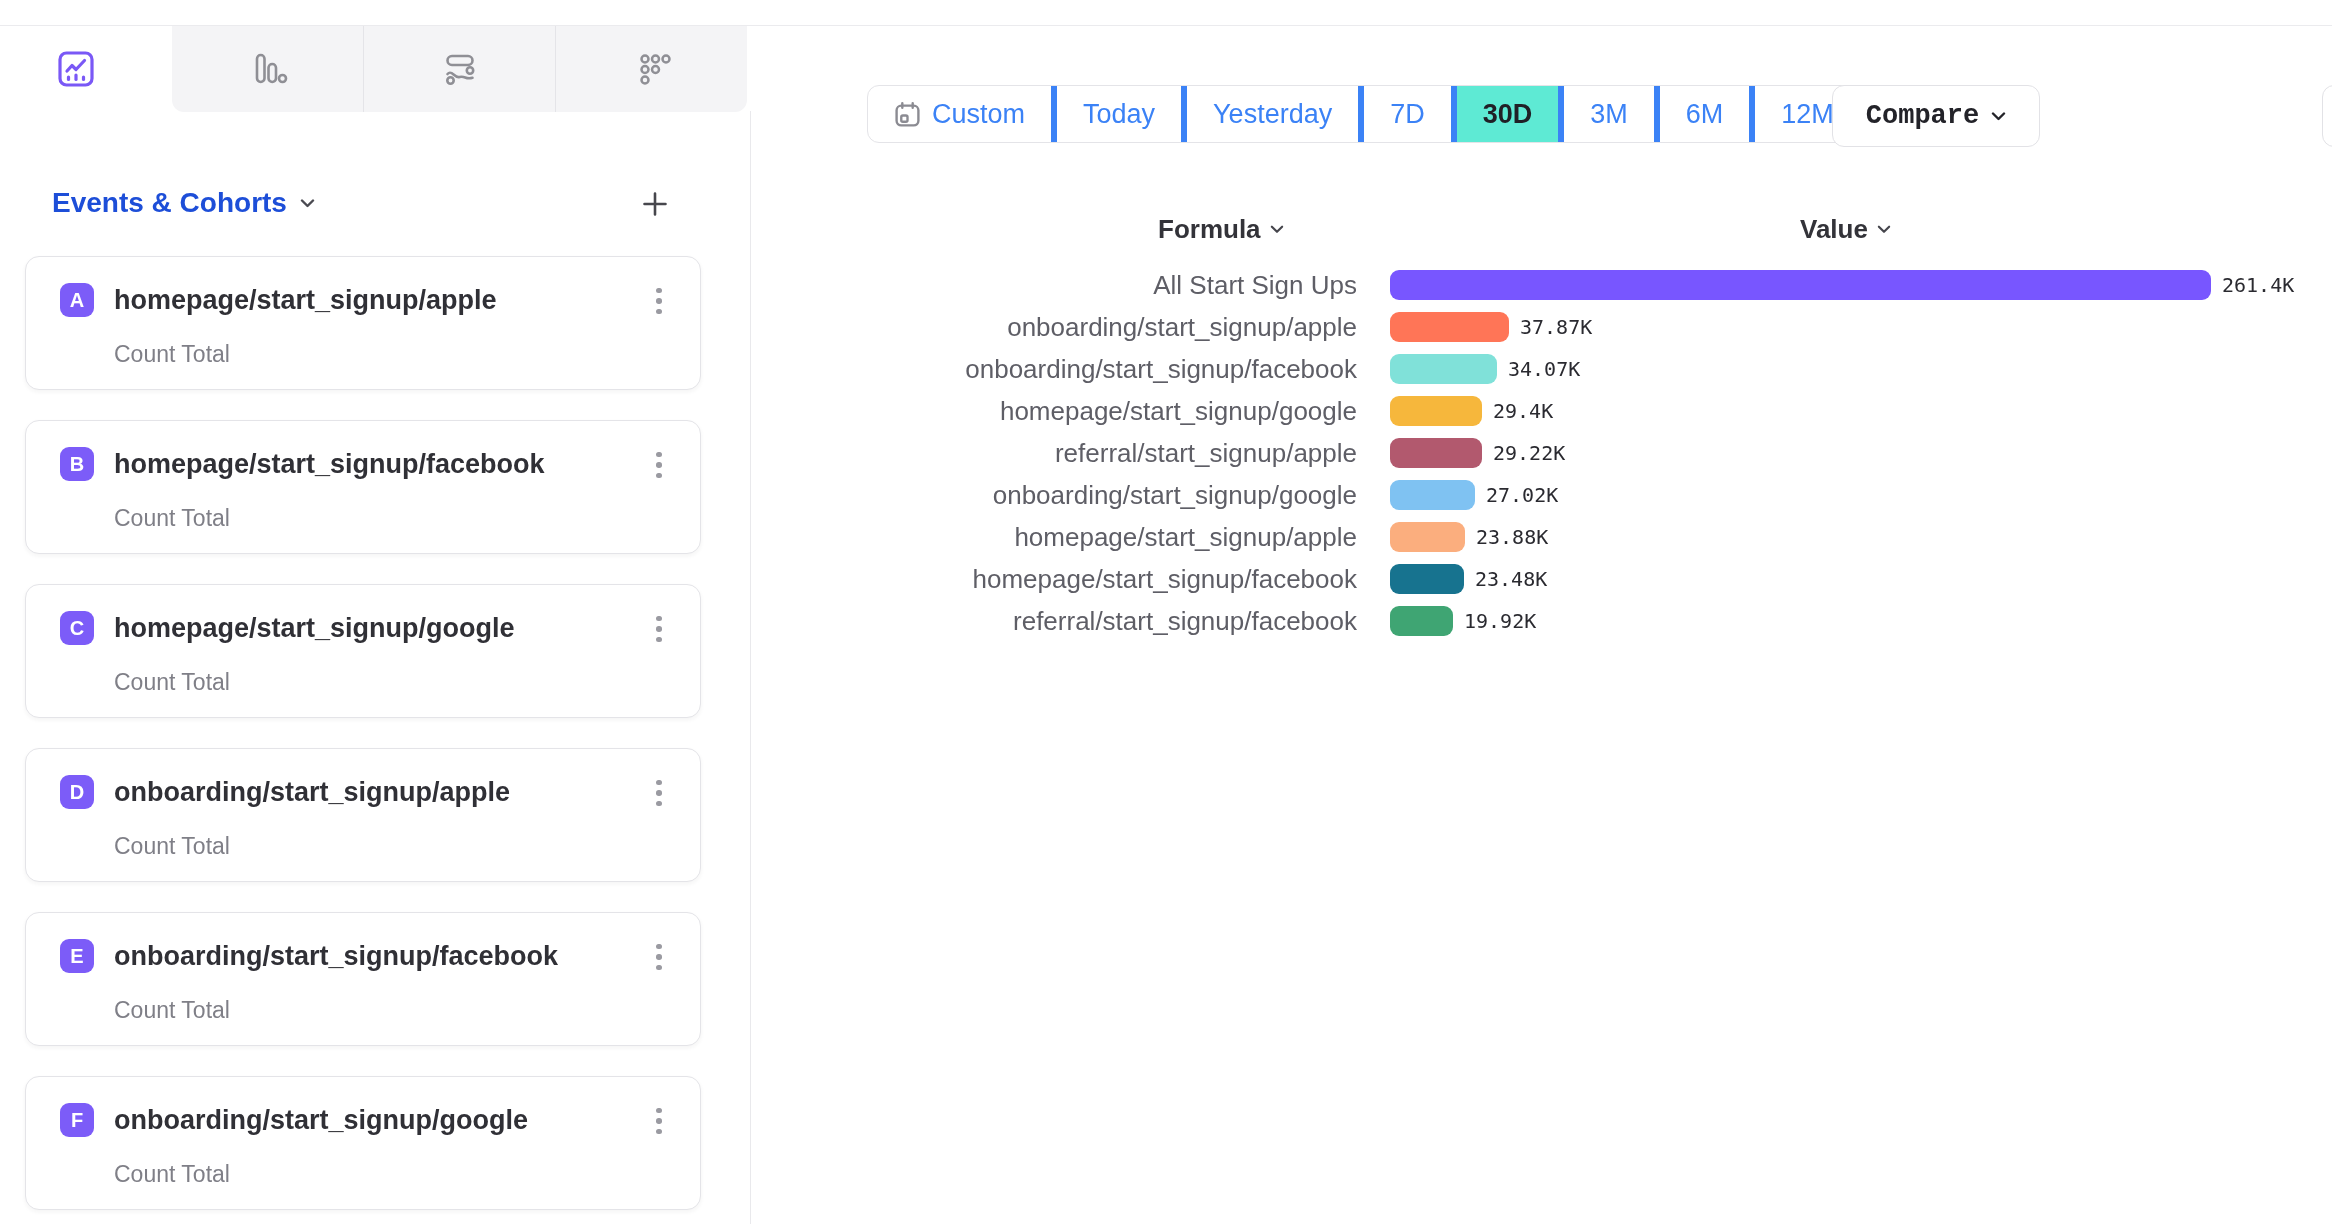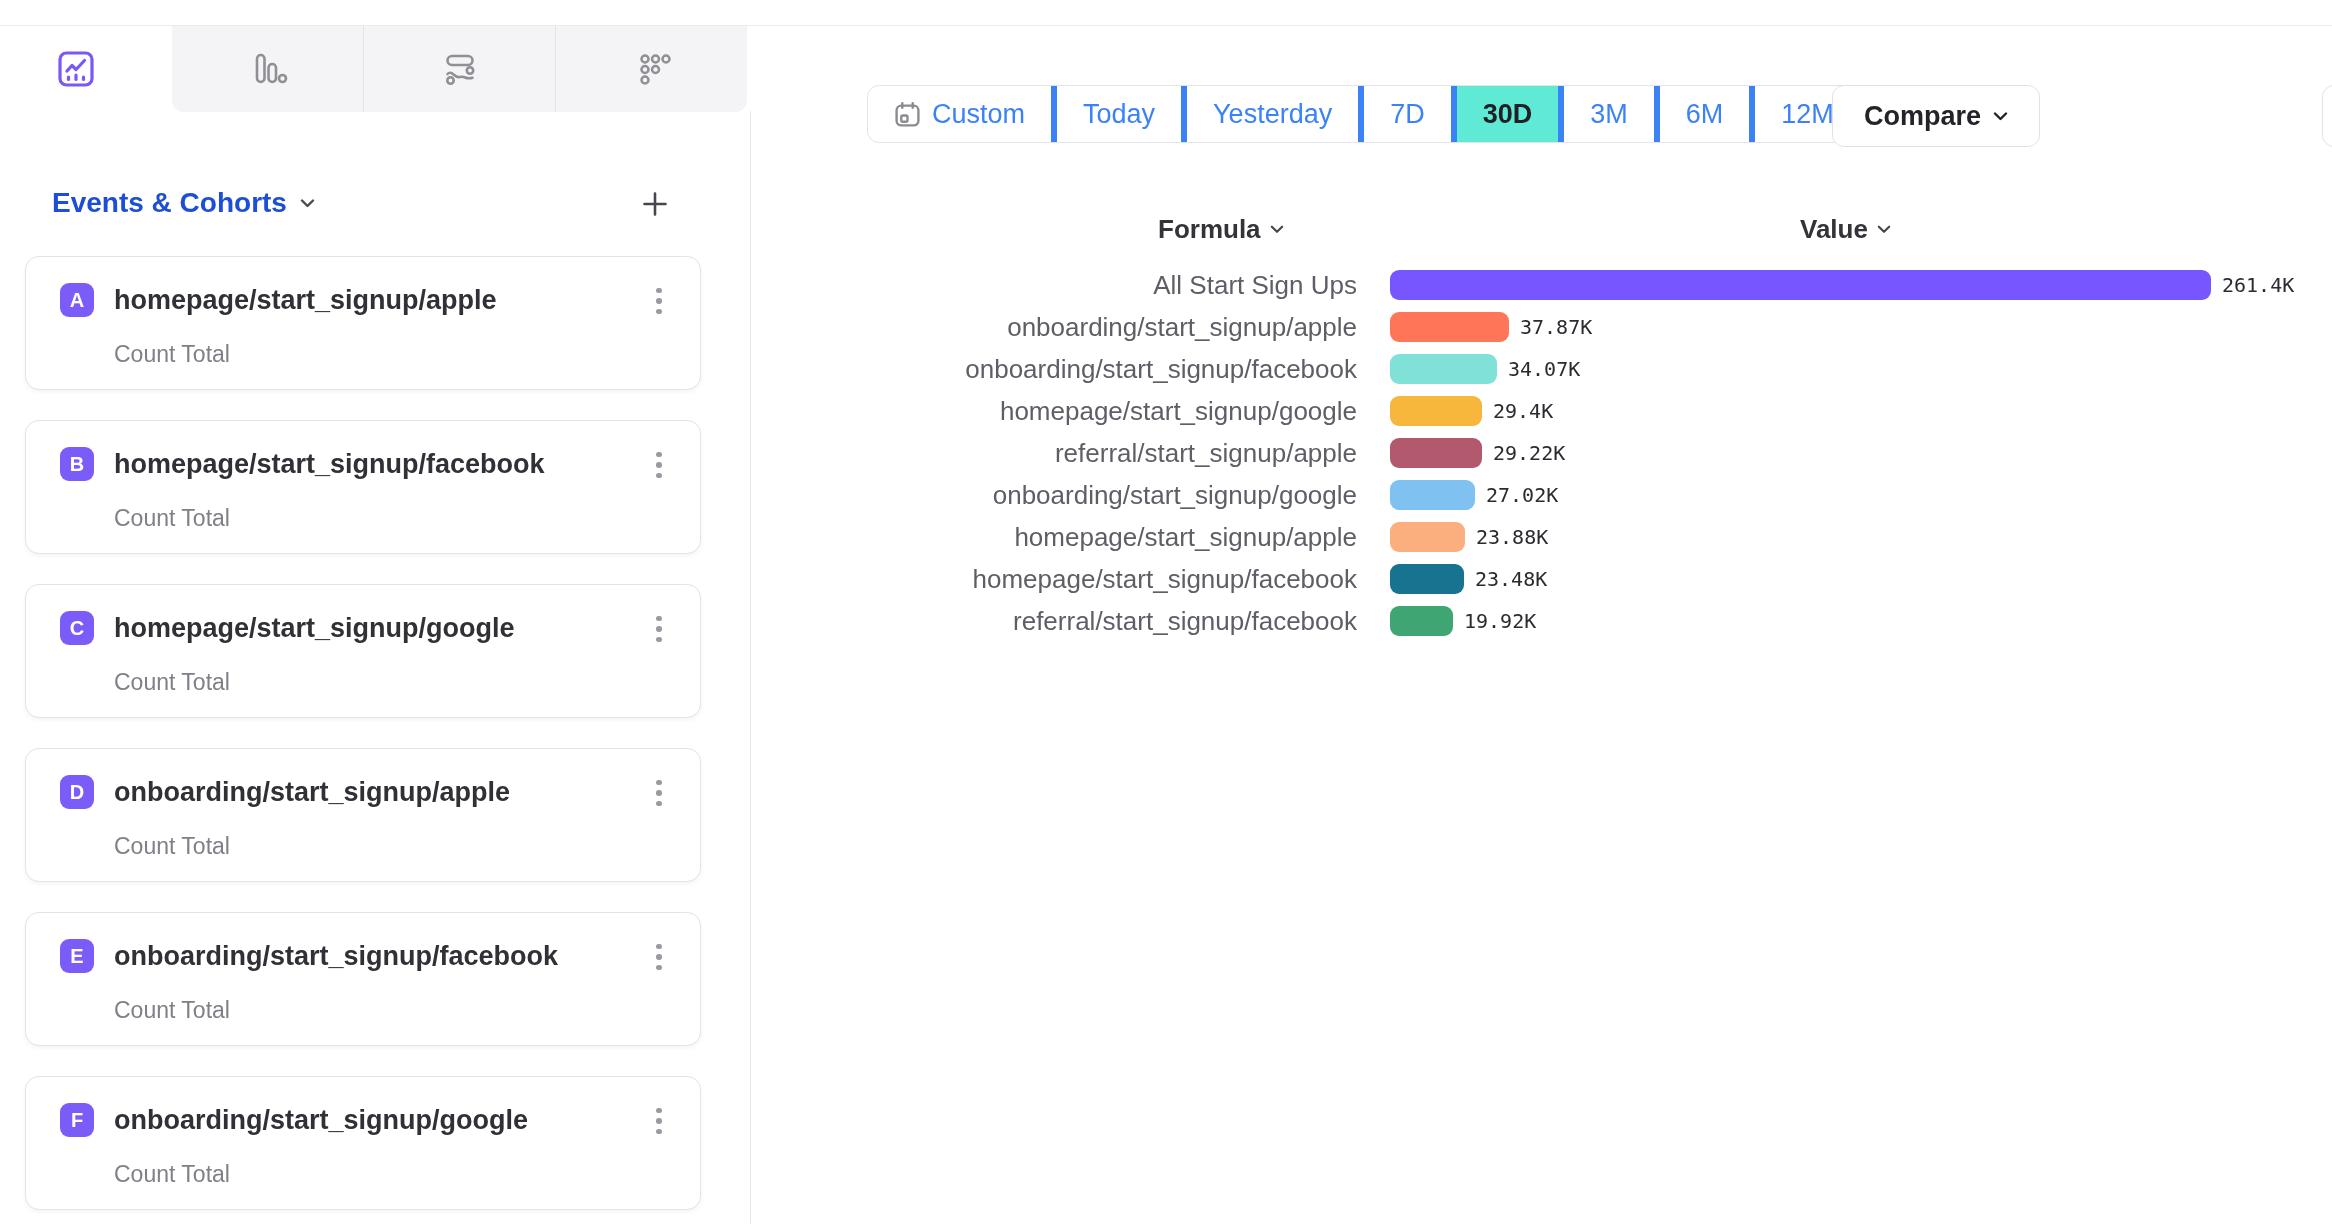--- a/index.html
+++ b/index.html
@@ -77,21 +77,21 @@
   .range-seg {
     display:flex; align-items:center; justify-content:center; gap:11px;
     padding:0 26px; font-size:27px; color:#3b82f6; cursor:pointer; white-space:nowrap;
   }
   .range-seg + .range-seg { border-left:6px solid #3b82f6; }
   .range-seg.active { background:#5eead4; color:#202026; font-weight:700; }
   .compare-btn {
     position:absolute; left:1832px; top:85px; width:208px; height:62px;
     border:1.5px solid #e2e2e6; border-radius:12px; background:#fff;
     display:flex; align-items:center; justify-content:center; gap:12px;
-    font-size:27px; font-weight:600; color:#232329; cursor:pointer;
+    font-size:27px; font-weight:600; color:#232329; cursor:pointer;font-family:Liberation Mono, monospace;
   }
   .edge-btn {
     position:absolute; left:2322px; top:85px; width:34px; height:62px;
     border:1.5px solid #e2e2e6; border-radius:12px; background:#fff;
   }
 
   
   .col-header {
     position:absolute; top:213px; height:32px;
     display:flex; align-items:center; gap:9px;

